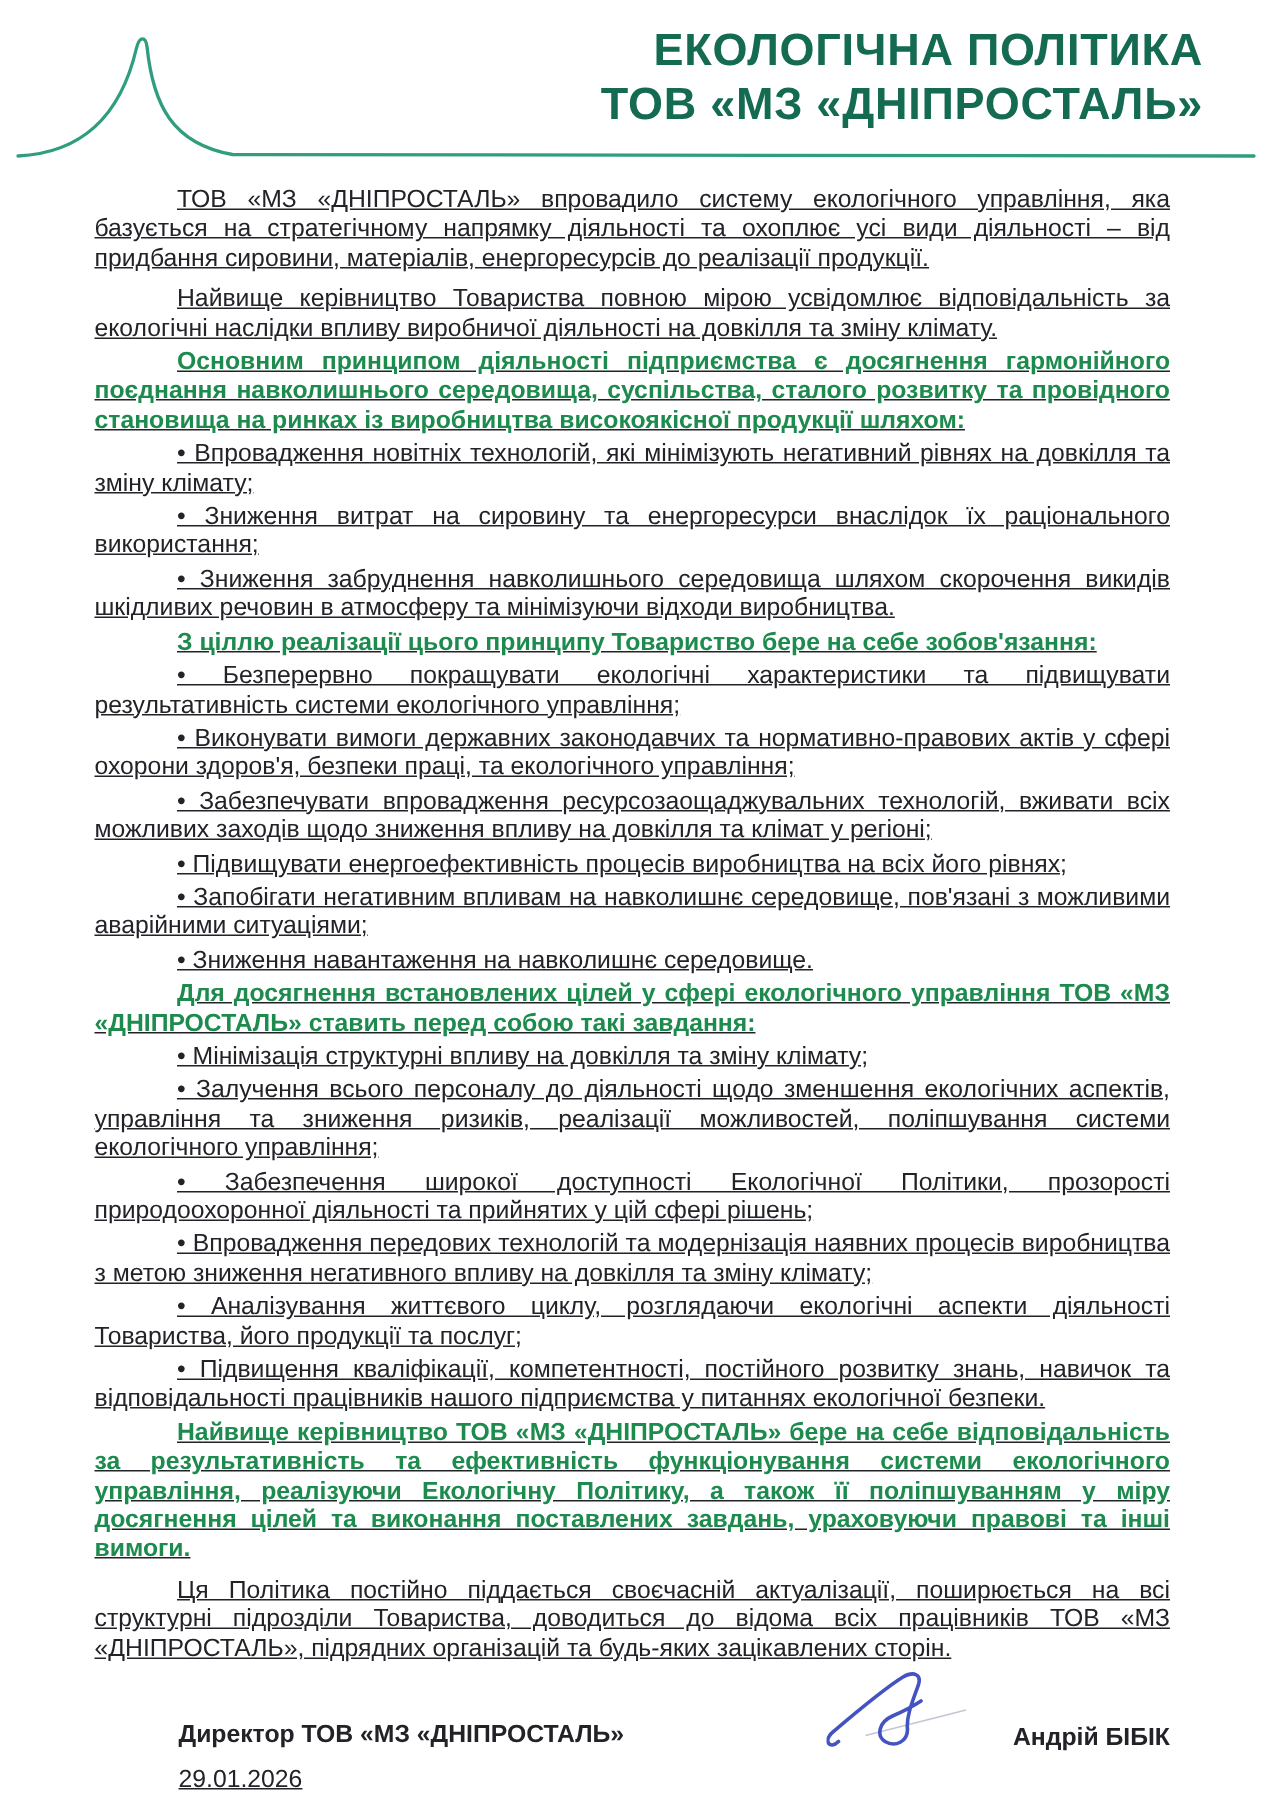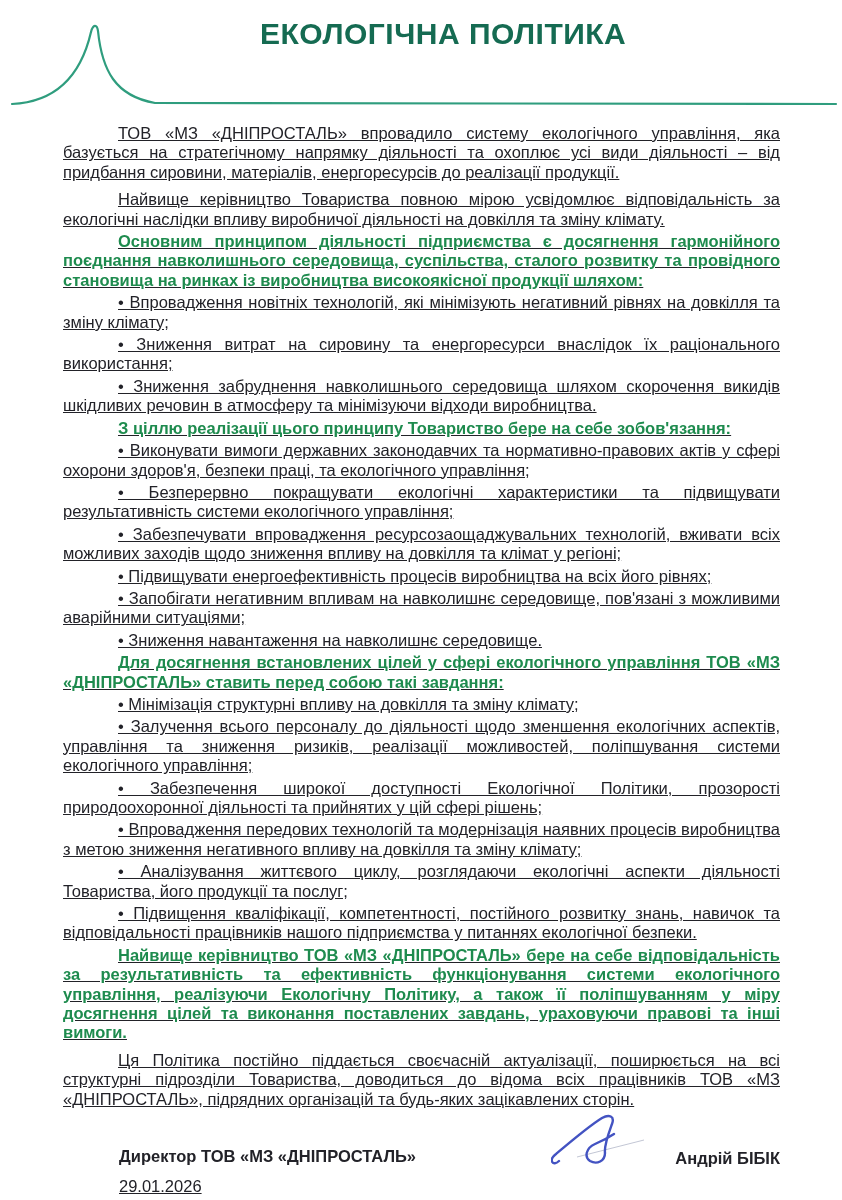--- a/index.html
+++ b/index.html
@@ -19,21 +19,21 @@
     background:var(--page-bg);
     font-family:"Liberation Sans", sans-serif;
     color:var(--text-dark);
     overflow:hidden;
   }
   
   .header{position:relative;height:112px;}
   .logo-curve{position:absolute;left:0;top:0;width:842px;height:115px;pointer-events:none;}
   .title-block{
     position:absolute;left:260px;right:40px;top:16px;
-    text-align:left;
+    text-align:right;
     color:var(--title-green);
     font-weight:700;
     font-size:30px;
     line-height:36px;
     letter-spacing:0.5px;
   }
   
   .content{margin:12px 62px 0 63px;text-decoration:underline;}
   .para{
     margin:3px 0 0 0;
@@ -57,33 +57,34 @@
 <body>
 
 <div class="page">
 
   <header class="header">
     <svg class="logo-curve" viewBox="0 0 842 115" xmlns="http://www.w3.org/2000/svg" aria-hidden="true">
       <path d="M 12,104 Q 75,101 91,32 C 93,24 97,24 98,31 C 102,70 115,96 155,103 L 836,104" fill="none" stroke="var(--curve-green)" stroke-width="2.2" stroke-linecap="round"></path>
     </svg>
     <div class="title-block">
       <div>ЕКОЛОГІЧНА ПОЛІТИКА</div>
+      <div>ТОВ «МЗ «ДНІПРОСТАЛЬ»</div>
     </div>
   </header>
 
   <main class="content">
     <p class="para body first">ТОВ «МЗ «ДНІПРОСТАЛЬ» впровадило систему екологічного управління, яка базується на стратегічному напрямку діяльності та охоплює усі види діяльності – від придбання сировини, матеріалів, енергоресурсів до реалізації продукції.</p>
     <p class="para body">Найвище керівництво Товариства повною мірою усвідомлює відповідальність за екологічні наслідки впливу виробничої діяльності на довкілля та зміну клімату.</p>
     <p class="para heading">Основним принципом діяльності підприємства є досягнення гармонійного поєднання навколишнього середовища, суспільства, сталого розвитку та провідного становища на ринках із виробництва високоякісної продукції шляхом:</p>
     <p class="para bullet">• Впровадження новітніх технологій, які мінімізують негативний рівнях на довкілля та зміну клімату;</p>
     <p class="para bullet">• Зниження витрат на сировину та енергоресурси внаслідок їх раціонального використання;</p>
     <p class="para bullet">• Зниження забруднення навколишнього середовища шляхом скорочення викидів шкідливих речовин в атмосферу та мінімізуючи відходи виробництва.</p>
     <p class="para heading">З ціллю реалізації цього принципу Товариство бере на себе зобов'язання:</p>
+    <p class="para bullet">• Безперервно покращувати екологічні характеристики та підвищувати результативність системи екологічного управління;</p>
     <p class="para bullet">• Виконувати вимоги державних законодавчих та нормативно-правових актів у сфері охорони здоров'я, безпеки праці, та екологічного управління;</p>
-    <p class="para bullet">• Безперервно покращувати екологічні характеристики та підвищувати результативність системи екологічного управління;</p>
     <p class="para bullet">• Забезпечувати впровадження ресурсозаощаджувальних технологій, вживати всіх можливих заходів щодо зниження впливу на довкілля та клімат у регіоні;</p>
     <p class="para bullet">• Підвищувати енергоефективність процесів виробництва на всіх його рівнях;</p>
     <p class="para bullet">• Запобігати негативним впливам на навколишнє середовище, пов'язані з можливими аварійними ситуаціями;</p>
     <p class="para bullet">• Зниження навантаження на навколишнє середовище.</p>
     <p class="para heading">Для досягнення встановлених цілей у сфері екологічного управління ТОВ «МЗ «ДНІПРОСТАЛЬ» ставить перед собою такі завдання:</p>
     <p class="para bullet">• Мінімізація структурні впливу на довкілля та зміну клімату;</p>
     <p class="para bullet">• Залучення всього персоналу до діяльності щодо зменшення екологічних аспектів, управління та зниження ризиків, реалізації можливостей, поліпшування системи екологічного управління;</p>
     <p class="para bullet">• Забезпечення широкої доступності Екологічної Політики, прозорості природоохоронної діяльності та прийнятих у цій сфері рішень;</p>
     <p class="para bullet">• Впровадження передових технологій та модернізація наявних процесів виробництва з метою зниження негативного впливу на довкілля та зміну клімату;</p>
     <p class="para bullet">• Аналізування життєвого циклу, розглядаючи екологічні аспекти діяльності Товариства, його продукції та послуг;</p>

